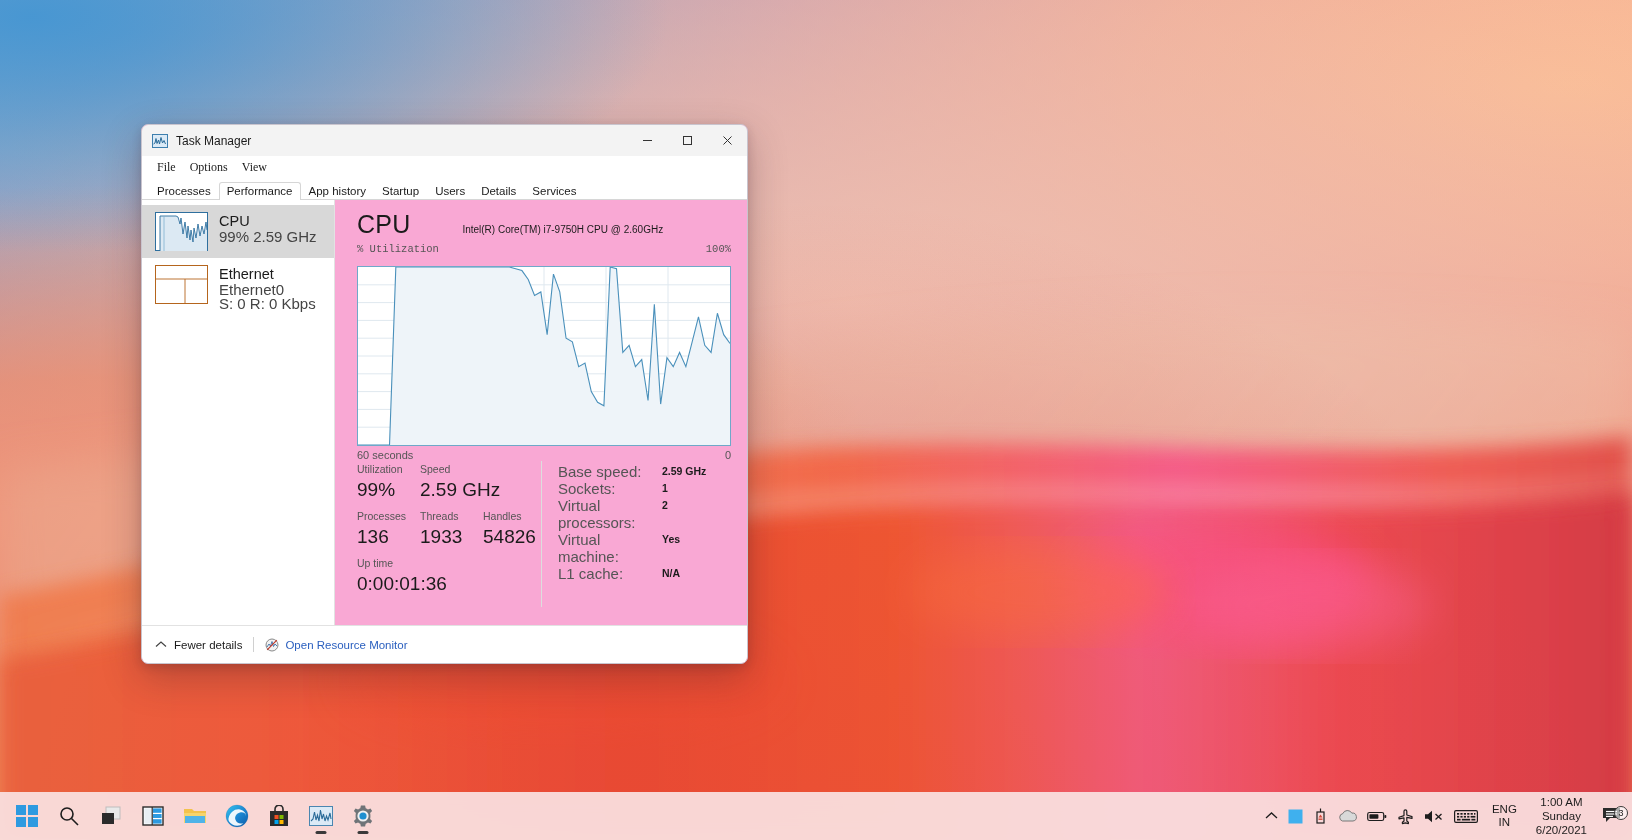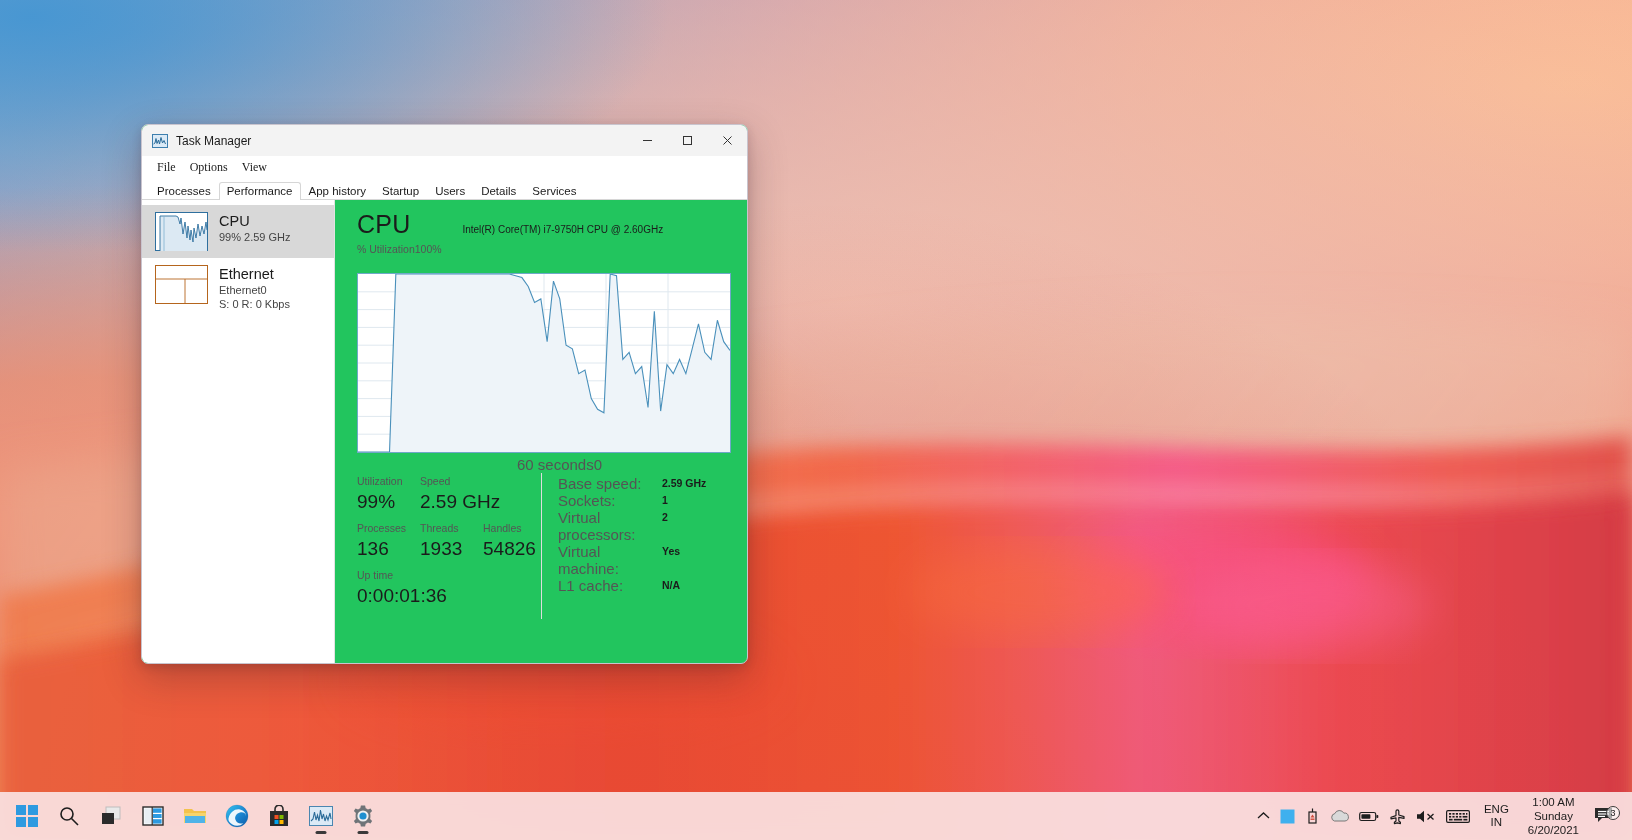--- a/index.html
+++ b/index.html
@@ -56,21 +56,21 @@
     left: 0; bottom: 0;
     width: 1632px; height: 48px;
     background: rgba(250,225,225,0.93);
     backdrop-filter: blur(18px);
     display: flex;
     align-items: center;
     z-index: 50;
   }
   #taskbar-left { flex: 0 0 auto; display: flex; align-items: center; padding-left: 6px; }
   #taskbar-spacer { flex: 1 1 auto; }
-  #taskbar-right { flex: 0 0 auto; display: flex; align-items: center; padding-right: 8px; }
+  #taskbar-right { flex: 0 0 auto; display: flex; align-items: center; }
 
   .tb-btn {
     width: 42px; height: 42px;
     display: flex; align-items: center; justify-content: center;
     position: relative;
     border-radius: 4px;
     cursor: pointer;
   }
   .tb-btn .underline {
     position: absolute;
@@ -106,21 +106,21 @@
     border: 1px solid #3a3a3a;
     font-size: 9px; line-height: 12px; text-align: center;
     color: #222; background: rgba(255,255,255,0.6);
   }
 
   
   #taskmgr {
     position: absolute;
     left: 141px; top: 124px;
     width: 607px; height: 540px;
-    background: #22c55e;
+    background: #f9a8d4;
     border: 1px solid #c9c4ce;
     border-radius: 7px;
     box-shadow: 0 14px 38px rgba(60,30,40,0.30), 0 3px 10px rgba(60,30,40,0.18);
     overflow: hidden;
     z-index: 20;
     display: flex; flex-direction: column;
   }
 
   
   #titlebar {
@@ -206,56 +206,55 @@
   .res-item.selected { background: #d8d8d8; }
   .res-thumb {
     width: 53px; height: 39px;
     flex: 0 0 53px;
     background: #fff;
     position: relative;
   }
   .res-thumb svg { display: block; width: 100%; height: 100%; }
   .res-text { padding-top: 1px; min-width: 0; }
   .res-title { font-size: 14.5px; color: #1b1b1b; line-height: 17px; white-space: nowrap; }
-  .res-sub  { font-size: 11px; color: #444; line-height: 14px; white-space: nowrap; }
+  .res-sub  { font-size: 15px; color: #444; line-height: 14px; white-space: nowrap; }
 
   
   #detail {
     flex: 1 1 auto;
     padding: 9px 16px 0 22px;
     min-width: 0;
     position: relative;
   }
   #detail-header { display: flex; align-items: baseline; }
   #detail-title { font-size: 25px; color: #1b1b1b; line-height: 30px; letter-spacing: .2px; }
   #detail-model {
     font-size: 10px; color: #1b1b1b;
     margin-left: 52px;
     white-space: nowrap;
   }
 
   #graph-labels {
-    display: flex; 
+    display: flex; justify-content: space-between;
     font-size: 10.5px; color: #555;
-    margin-top: 4px; margin-bottom: 18px;
+    margin-top: 4px; margin-bottom: 11px; font-family: Liberation Mono, monospace;
   }
   #graph-box {
     height: 180px;
     border: 1px solid #6fa8c9;
     background: #ffffff;
     position: relative;
     overflow: hidden;
   }
   #graph-box svg { display: block; width: 100%; height: 100%; }
 
   #graph-foot {
-    display: flex; justify-content: center;
-    font-size: 15px; color: #555;
+    display: flex; justify-content: space-between;
+    font-size: 11px; color: #555;
     margin-top: 3px;
-    margin-left: 31px;
   }
 
   
   #stats {
     display: flex;
     margin-top: 0;
   }
   #stats-left { width: 180px; flex: 0 0 180px; }
   #stats-divider {
     width: 1px;
@@ -535,20 +534,37 @@
             </div>
             <div class="prop-row">
               <span class="prop-label">L1 cache:</span>
               <span class="prop-value">N/A</span>
             </div>
           </div>
         </div>
       </div>
     </div>
 
+    <div id="tm-footer">
+      <div id="fewer-details">
+        <svg width="12" height="9" viewBox="0 0 12 9">
+          <polyline points="1,6.5 6,2 11,6.5" fill="none" stroke="#444" stroke-width="1.2"></polyline>
+        </svg>
+        <span id="fewer-details-label">Fewer details</span>
+      </div>
+      <div id="footer-sep"></div>
+      <div id="resource-monitor">
+        <svg width="14" height="14" viewBox="0 0 14 14">
+          <circle cx="7" cy="7" r="6" fill="#f2f2f2" stroke="#8a8a8a" stroke-width="1"></circle>
+          <polyline points="2,9 4,6 5.5,8 7,3.5 8.5,8.5 10,6 12,8" fill="none" stroke="#3a6fa8" stroke-width="0.9"></polyline>
+          <line x1="2.2" y1="11.8" x2="11.8" y2="2.2" stroke="#c0392b" stroke-width="1.2"></line>
+        </svg>
+        <span id="resource-monitor-label">Open Resource Monitor</span>
+      </div>
+    </div>
   </div>
 
   <div id="taskbar">
 
     <div id="taskbar-left">
 
       <div class="tb-btn">
         <svg width="22" height="22" viewBox="0 0 22 22">
           <rect x="0" y="0" width="10" height="10" fill="#2e9ae0"></rect>
           <rect x="12" y="0" width="10" height="10" fill="#2e9ae0"></rect>

